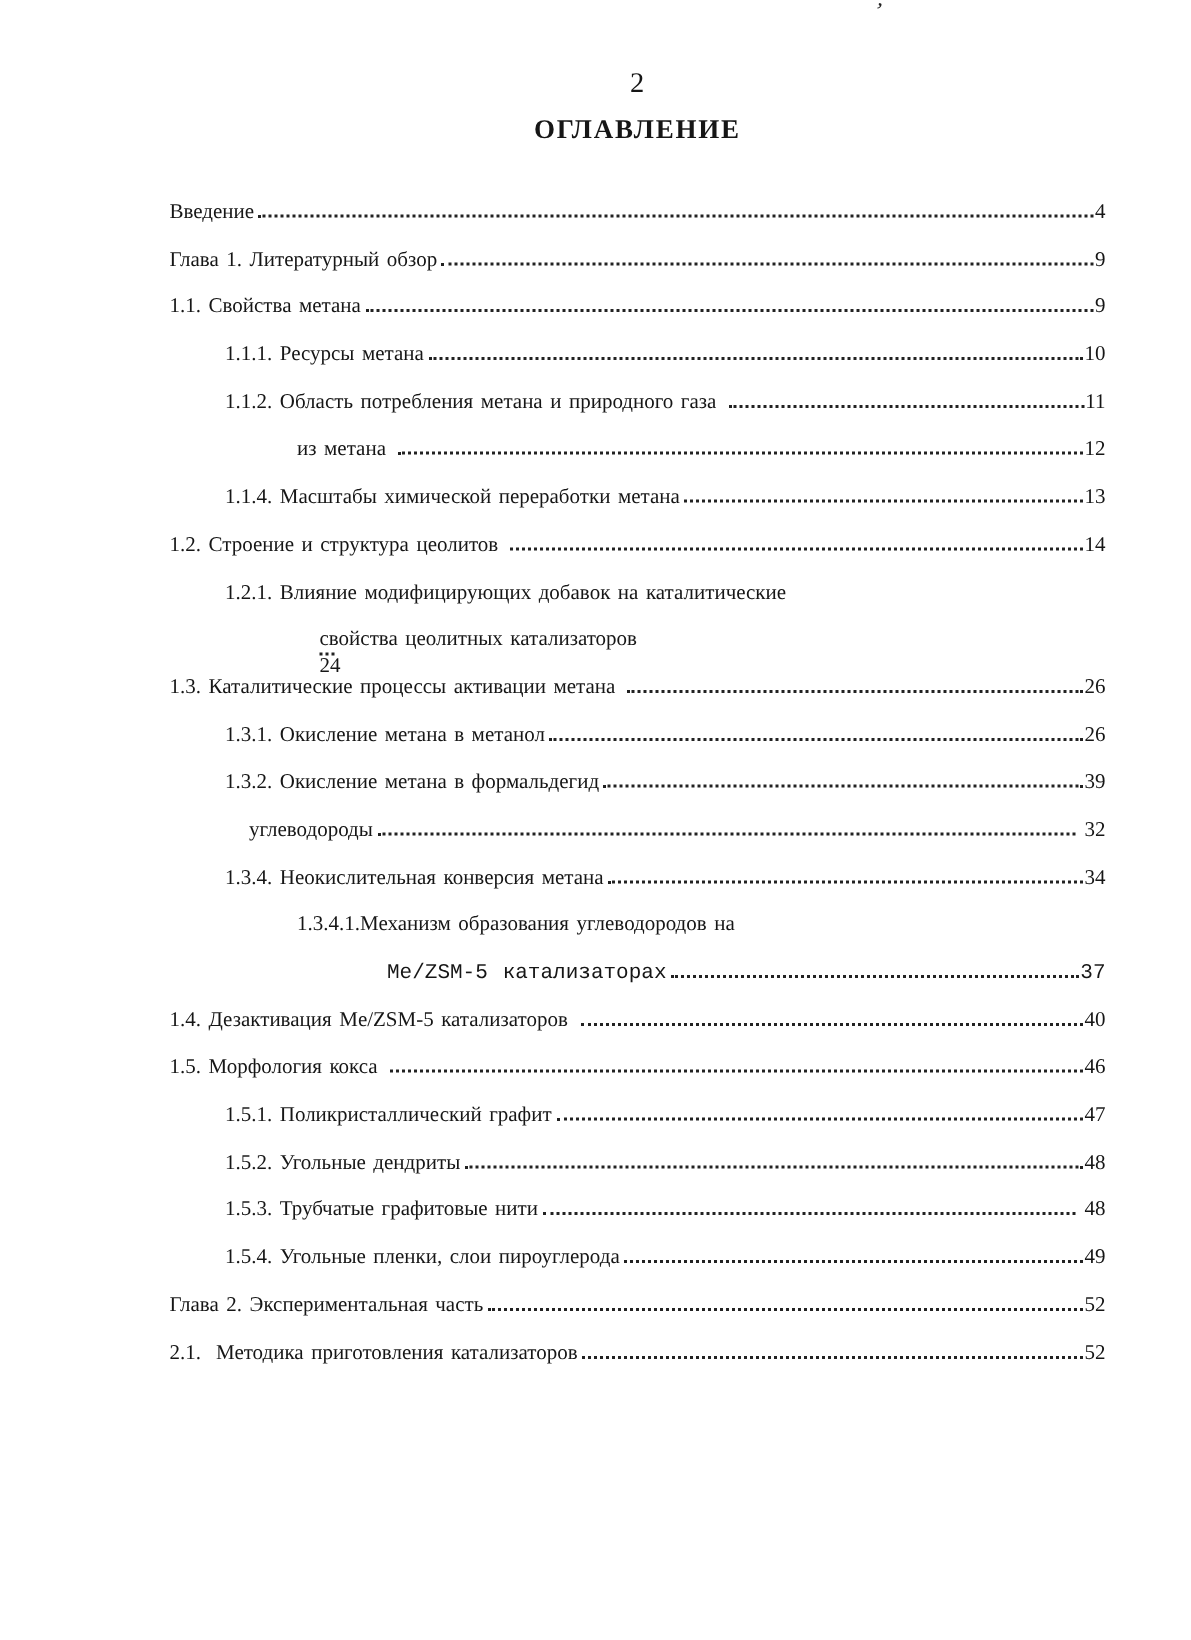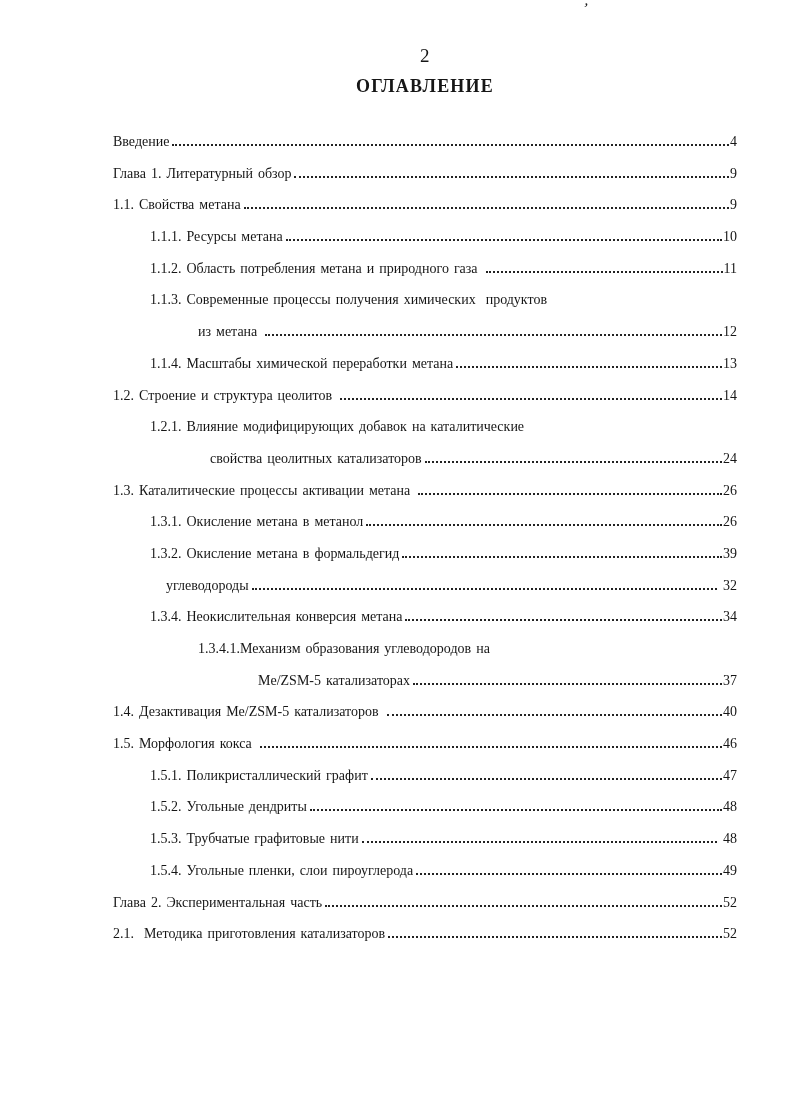--- a/index.html
+++ b/index.html
@@ -57,22 +57,22 @@
     margin: 0 1px 0 3px;
   }
   .toc-page {
     white-space: pre;
   }
   
   .ind-0 { padding-left: 0; }
   .ind-1 { padding-left: 37px; }
   .ind-2 { padding-left: 53px; }
   .ind-3 { padding-left: 85px; }
-  .ind-4 { padding-left: 97px; }
-  .ind-5 { padding-left: 145px; }
+  .ind-4 { padding-left: 97px; flex-direction: column; }
+  .ind-5 { padding-left: 145px; font-family: Liberation Mono, monospace; }
 </style>
 </head>
 <body>
 
 <div class="sheet">
   <span class="corner-mark">’</span>
 
   <div class="page-num">2</div>
 
   <div class="doc-title">ОГЛАВЛЕНИЕ</div>
@@ -96,23 +96,20 @@
       <div class="toc-row ind-1">
         <span class="toc-text">1.1.1. Ресурсы метана</span>
         <span class="leader"></span>
         <span class="toc-page">10</span>
       </div>
       <div class="toc-row ind-1">
         <span class="toc-text">1.1.2. Область потребления метана и природного газа </span>
         <span class="leader"></span>
         <span class="toc-page">11</span>
       </div>
-      <div class="toc-row ind-1">
-        <span class="toc-text">1.1.3. Современные процессы получения химических  продуктов</span>
-      </div>
       <div class="toc-row ind-3">
         <span class="toc-text">из метана </span>
         <span class="leader"></span>
         <span class="toc-page">12</span>
       </div>
       <div class="toc-row ind-1">
         <span class="toc-text">1.1.4. Масштабы химической переработки метана</span>
         <span class="leader"></span>
         <span class="toc-page">13</span>
       </div>

